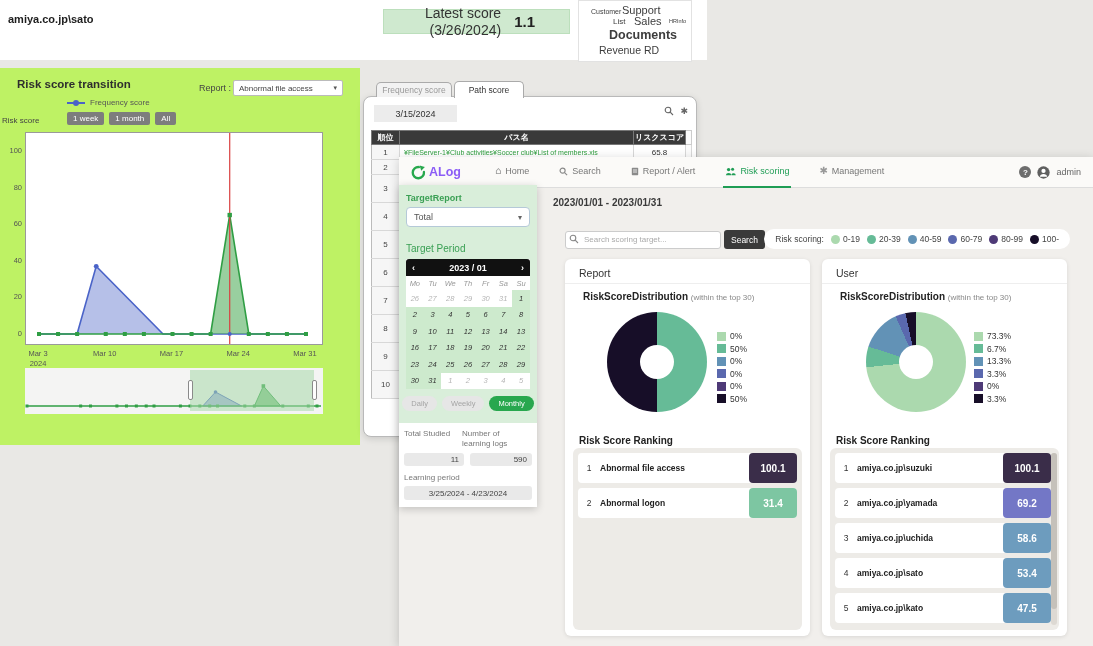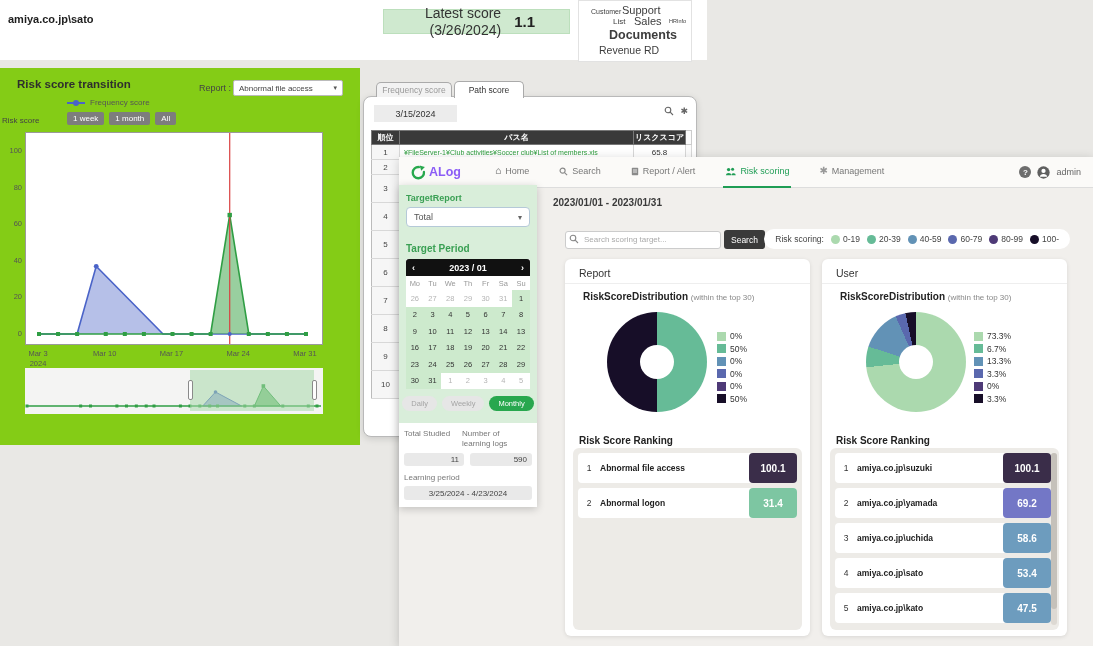--- a/index.html
+++ b/index.html
@@ -17,21 +17,21 @@
   .wordcloud span { position:absolute; color:#3d3d3d; white-space:nowrap; }
   .wc0 { left:12px; top:7px;  font-size:7px; }
   .wc1 { left:43px; top:3px;  font-size:11px; }
   .wc2 { left:34px; top:16px; font-size:8px; }
   .wc3 { left:55px; top:14px; font-size:11px; }
   .wc4 { left:90px; top:17px; font-size:5.5px; }
   .wc5 { left:30px; top:27px; font-size:12.5px; font-weight:bold; }
   .wc6 { left:20px; top:43px; font-size:10.5px; }
 
   
-  .left-panel { position:absolute; left:0; top:68px; width:360px; height:377px; background:#84cc16; z-index:1; }
+  .left-panel { position:absolute; left:0; top:68px; width:360px; height:377px; background:#bef264; z-index:1; }
   .lp-title { position:absolute; left:17px; top:10px; font-size:11.5px; font-weight:bold; color:#2e2e2e; }
   .lp-report-label { position:absolute; left:199px; top:15px; font-size:9px; color:#444; }
   .lp-select { position:absolute; left:233px; top:12px; width:110px; height:16px; border:1px solid #bbb; border-radius:2px; background:#fff; font-size:8px; color:#444; display:flex; align-items:center; padding:0 5px; }
   .lp-select .chev { margin-left:auto; font-size:7px; color:#555; }
   .lp-legend { position:absolute; left:67px; top:30px; display:flex; align-items:center; gap:5px; font-size:8px; color:#555; }
   .lp-legend .line { position:relative; width:18px; height:2px; background:#4a63c8; }
   .lp-legend .line i { position:absolute; left:6px; top:-2px; width:6px; height:6px; border-radius:50%; background:#4a63c8; }
   .lp-ylabel { position:absolute; left:2px; top:48px; font-size:8px; color:#444; }
   .lp-ranges { position:absolute; left:67px; top:44px; display:flex; gap:5px; }
   .lp-ranges button { font-family:inherit; font-size:8px; color:#fff; background:#7d7d7d; border:none; border-radius:2px; padding:2px 6px; }
@@ -101,25 +101,25 @@
   .scrollbar { position:absolute; right:2px; top:5px; width:6px; height:172px; background:#ddd9d3; border-radius:3px; }
   .scrollbar .thumb { position:absolute; left:0; top:0; width:6px; height:156px; background:#c5c1ba; border-radius:3px; }
 
   
   .popup { position:absolute; left:399px; top:185px; width:138px; z-index:4; box-shadow:0 2px 8px rgba(0,0,0,.2); }
   .popup-green { position:relative; width:138px; height:238px; background:#d9eeda; padding:8px 7px 0 7px; }
   .popup-white { position:relative; width:138px; height:84px; background:#fff; padding:6px 5px 0 5px; }
   .tr-label { font-size:9px; font-weight:bold; color:#3aa054; margin-bottom:4px; }
   .tr-select { width:124px; height:20px; background:#fff; border:1px solid #b5c9d8; border-radius:4px; font-size:9px; color:#555; display:flex; align-items:center; padding:0 7px; }
   .tr-select .chev { margin-left:auto; font-size:8px; color:#666; }
-  .tp-label { font-size:10px; font-weight:bold; color:#3aa054; margin:16px 0 5px 0; }
+  .tp-label { font-size:10px; font-weight:normal; color:#3aa054; margin:16px 0 5px 0; }
   .cal { width:124px; background:#fff; font-size:7.5px; }
   .cal-head { height:17px; background:#111; color:#fff; border-radius:3px 3px 0 0; display:flex; align-items:center; font-size:9px; font-weight:bold; padding:0 6px; }
   .cal-head .t { flex:1; text-align:center; }
-  .cal-days, .cal-week { display:flex; }
+  .cal-days, .cal-week { display:flex;font-style:italic; }
   .cal-days div { width:17.7px; height:14px; display:flex; align-items:center; justify-content:center; color:#999; }
   .cal-week div { width:17.7px; height:16.5px; display:flex; align-items:center; justify-content:center; background:#cdeacd; color:#333; }
   .cal-week div.out { background:#fff; color:#b5b5b5; }
   .viewbtns { display:flex; justify-content:center; gap:5px; margin-top:7px; }
   .viewbtns button { font-family:inherit; font-size:7.5px; border:none; border-radius:9px; padding:3px 9px; background:#e6e6e6; color:#a5a5a5; }
   .viewbtns button.active { background:#28a74e; color:#fff; }
   .stat-labels { display:flex; font-size:8px; color:#777; }
   .stat-labels .a { width:58px; }
   .stat-labels .b { width:66px; line-height:1.25; }
   .stat-boxes { display:flex; gap:6px; margin-top:4px; }

